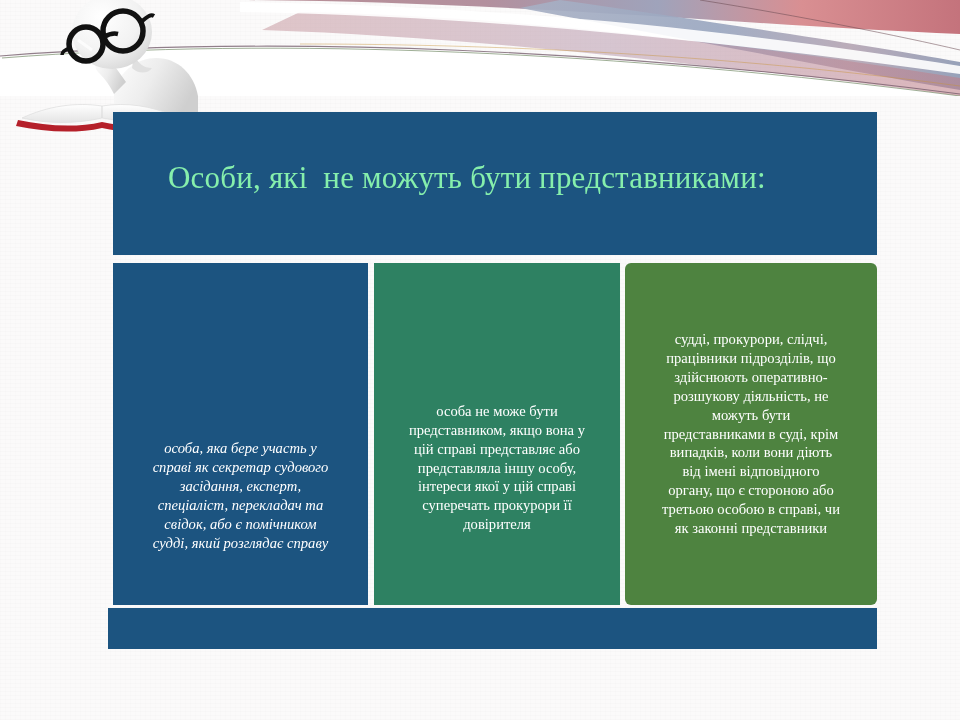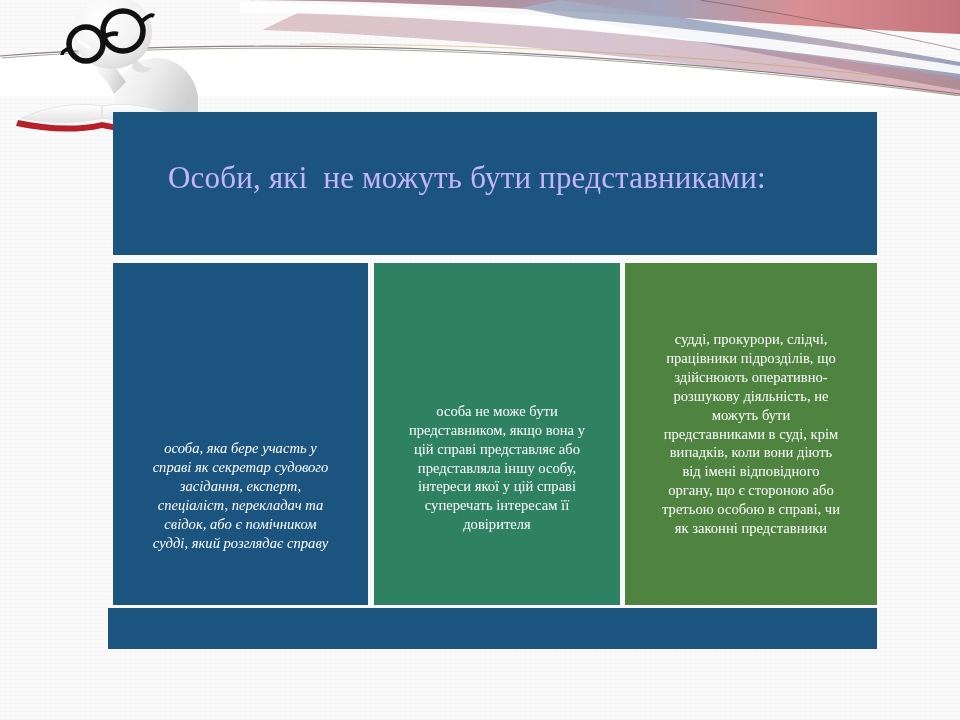--- a/index.html
+++ b/index.html
@@ -59,21 +59,21 @@
     top: 112px;
     width: 764px;
     height: 143px;
     background: #1c5480;
   }
   .title-text {
     position: absolute;
     left: 55px;
     top: 48px;
     width: 700px;
-    color: #c4b5fd;
+    color: #86efac;
     font-size: 31px;
     line-height: 1.15;
     letter-spacing: 0.2px;
     font-family: "Liberation Serif", "DejaVu Serif", serif;
     white-space: pre;
   }
 
   
   .columns {
     position: absolute;
@@ -87,21 +87,21 @@
     top: 0;
     height: 342px;
     box-sizing: border-box;
     display: flex;
     align-items: center;
     justify-content: center;
     padding: 6px 8px;
   }
   .col-0 { left: 0px;   width: 255px; background: #1c5480; font-style: italic; }
   .col-1 { left: 261px; width: 246px; background: #2e8162; }
-  .col-2 { left: 512px; width: 252px; background: #4e8340; }
+  .col-2 { left: 512px; width: 252px; background: #4e8340; border-radius: 6px; }
 
   .col-text {
     color: #ffffff;
     font-size: 14.6px;
     line-height: 1.30;
     text-align: center;
     font-family: "Liberation Serif", "DejaVu Serif", serif;
     white-space: pre-line;
   }
   .col-0 .col-text { transform: translateY(62px); }
@@ -221,21 +221,21 @@
 свідок, або є помічником
 судді, який розглядає справу</div>
     </div>
 
     <div class="col col-1">
       <div class="col-text">особа не може бути
 представником, якщо вона у
 цій справі представляє або
 представляла іншу особу,
 інтереси якої у цій справі
-суперечать інтересам її
+суперечать прокурори її
 довірителя</div>
     </div>
 
     <div class="col col-2">
       <div class="col-text">судді, прокурори, слідчі,
 працівники підрозділів, що
 здійснюють оперативно-
 розшукову діяльність, не
 можуть бути
 представниками в суді, крім

